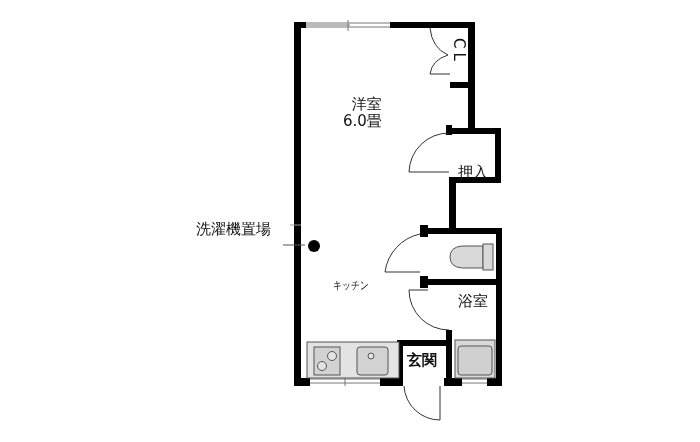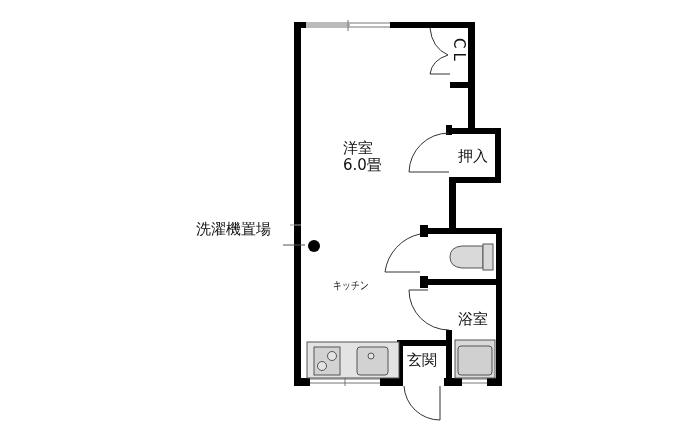--- a/index.html
+++ b/index.html
@@ -1,19 +1,19 @@
 <!DOCTYPE html>
 <html><head>
   <meta charset="utf-8">
   <style>
     html, body { margin: 0; padding: 0; background: #ffffff; }
     body { width: 700px; height: 442px; position: relative; overflow: hidden; font-family: "DejaVu Sans", "Liberation Sans", sans-serif; }
     #plan { position: absolute; left: 0; top: 0; width: 700px; height: 442px; }
     .lbl { position: absolute; color: #111; font-size: 15px; line-height: 1.1; white-space: nowrap; }
-    .lbl-c { text-align: left; margin-top: 44px; }
+    .lbl-c { text-align: right; }
     .vert { writing-mode: vertical-rl; letter-spacing: 4px; font-size: 15px; }
     .small { font-size: 11px; transform: scaleX(0.8); transform-origin: left top; }
   </style>
 </head>
 <body>
 
 <svg id="plan" viewBox="0 0 700 442" xmlns="http://www.w3.org/2000/svg">
 
   <g fill="#000">
 
@@ -112,21 +112,21 @@
   <circle cx="314" cy="246" r="6" fill="#000"></circle>
 </svg>
 
 <div class="lbl lbl-c" style="left:343px; top:96px;">
   <div>洋室</div>
   <div>6.0畳</div>
 </div>
 
 <div class="lbl vert" style="left:450px; top:38px;">CL</div>
 
-<div class="lbl" style="left:458px; top:148px;">押入</div>
+<div class="lbl" style="left:458px; top:164px;">押入</div>
 
 <div class="lbl small" style="left:333px; top:280px;">キッチン</div>
 
-<div class="lbl" style="left:458px; top:311px;">浴室</div>
+<div class="lbl" style="left:458px; top:293px;">浴室</div>
 
-<div class="lbl" style="left:407px; top:352px;">玄関</div>
+<div class="lbl" style="left:407px; top:352px;font-weight:bold;">玄関</div>
 
 <div class="lbl" style="left:196px; top:221px;">洗濯機置場</div>
 
 </body></html>

